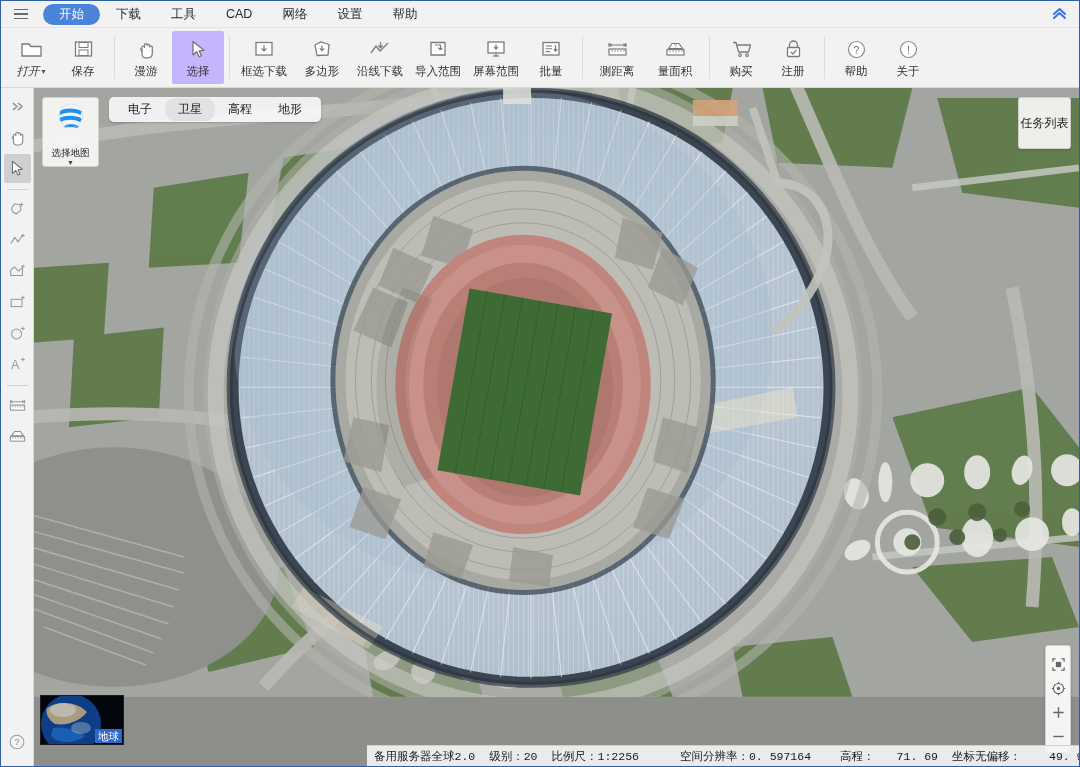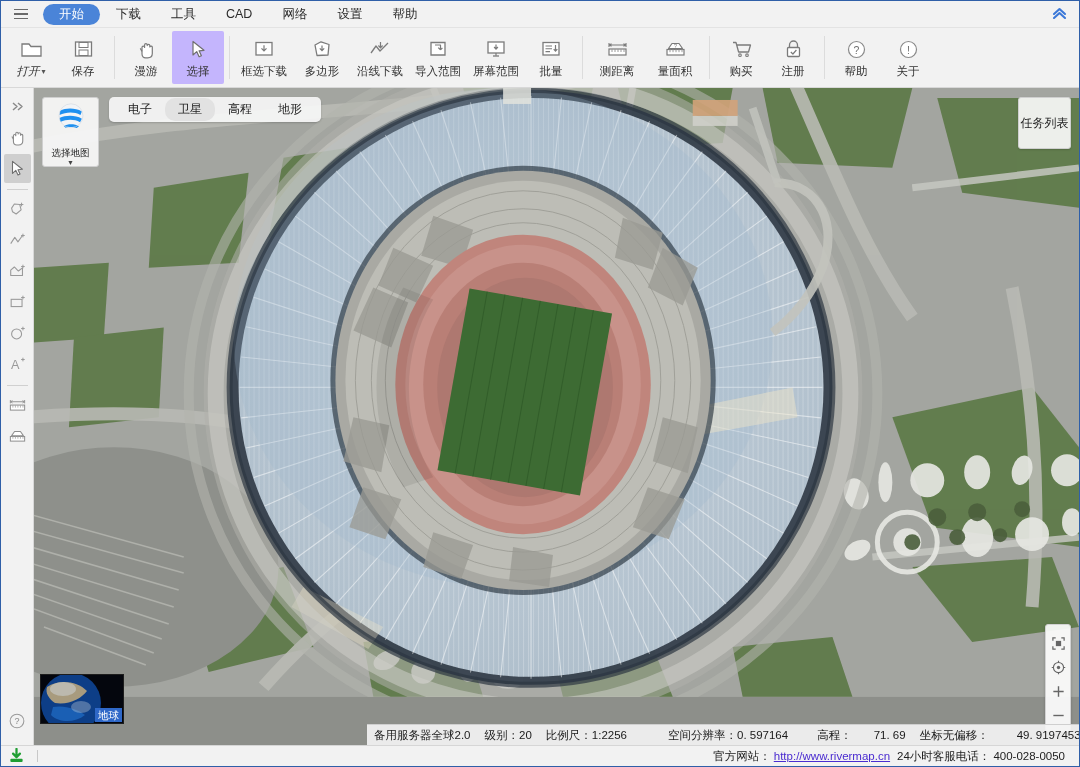--- a/index.html
+++ b/index.html
@@ -144,21 +144,21 @@
     position: absolute; right: 1px; bottom: 1px; background: #2f68c8;
     color: #fff; font-size: 10.5px; padding: 0 3px; line-height: 14px;
   }
 
   
   .statusfloat {
     position: absolute; left: 333px; right: 0; bottom: 0; height: 21px;
     background: rgba(243,243,243,.92); display: flex; align-items: center;
     font-size: 11.5px; color: #1a1a1a; border-top: 1px solid #cfcfcf;
   }
-  .sf-cell { padding: 0 7px; white-space: nowrap; display:flex; align-items:center; }
+  .sf-cell { padding: 0 7px; white-space: nowrap; display:flex; align-items:center;font-family:Liberation Mono, monospace; }
   .sf-sep { width: 1px; height: 13px; background: #c4c4c4; }
   .sf-grow { flex: 1; }
 
   .bottombar {
     height: 21px; flex: 0 0 21px; background: #f2f2f2;
     border-top: 1px solid #d6d6d6; display: flex; align-items: center;
     font-size: 11.5px; color: #222;
   }
   .bb-left { width: 30px; display: flex; align-items: center; justify-content: center; }
   .bb-divider { width: 1px; height: 12px; background: #c8c8c8; margin-left: 6px; }
@@ -789,30 +789,14 @@
           <span>坐标无偏移：</span>
           <span style="padding-left:28px">49. 91974533</span>
 
         </span>
         <span class="sf-grow"></span>
 
       </div>
     </div>
   </div>
 
-  <div class="bottombar">
-    <div class="bb-left">
-      <svg width="17" height="16" viewBox="0 0 18 17">
-        <path d="M9 1 V8.5 M5.4 6 L9 9.8 L12.6 6" stroke="#1f9e32" stroke-width="2.4" fill="none" stroke-linejoin="round" stroke-linecap="round"></path>
-        <rect x="2.5" y="11.5" width="13" height="3.4" rx="1" fill="#1f9e32"></rect>
-      </svg>
-    </div>
-    <div class="bb-divider"></div>
-    <div class="bb-grow"></div>
-    <div class="bb-right">
-      <span>官方网站：</span>
-      <span class="bb-link">http://www.rivermap.cn</span>
-      <span style="padding-left:4px">24小时客服电话：</span>
-      <span>400-028-0050</span>
-    </div>
-  </div>
 
 </div>
 
 </body></html>

